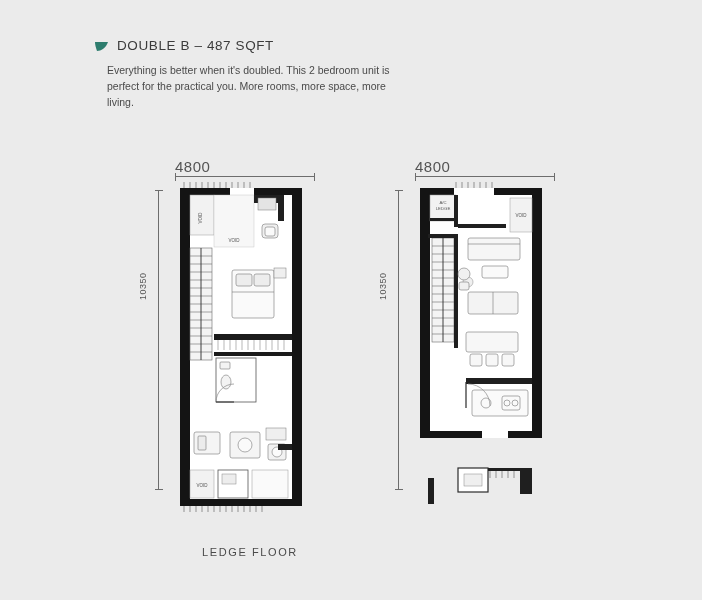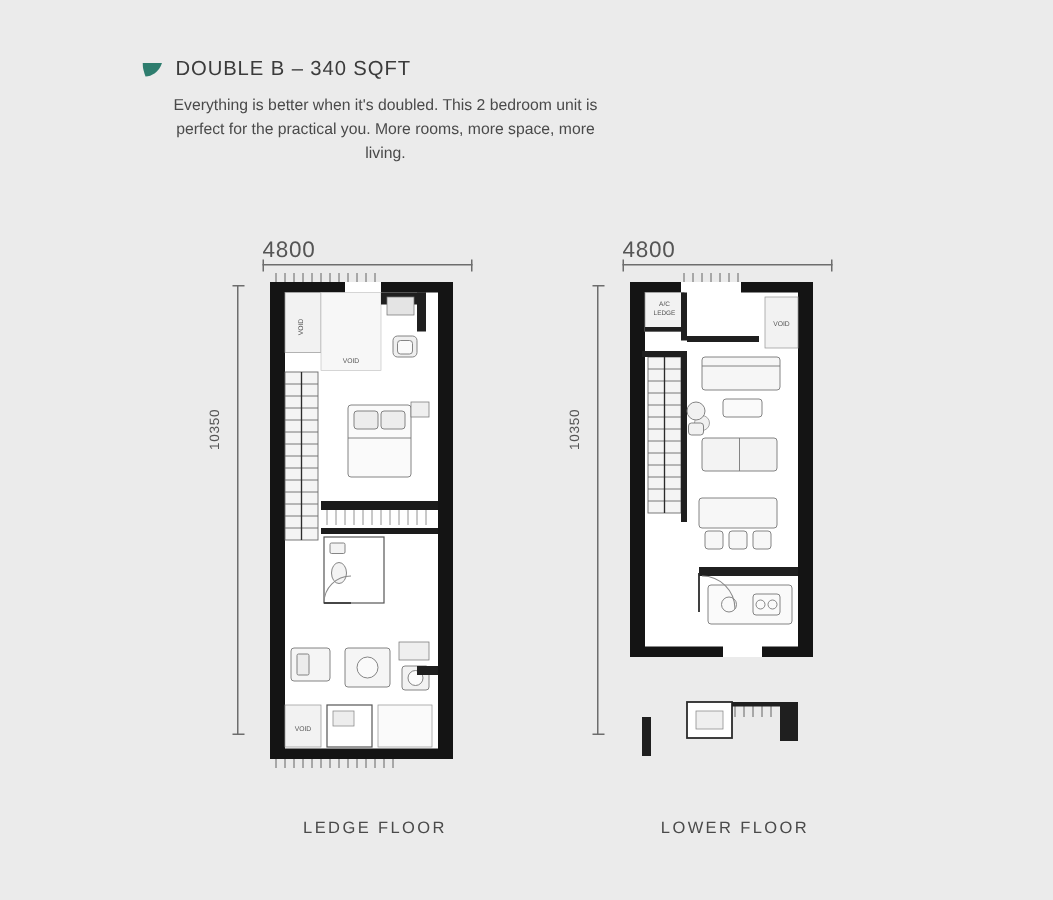--- a/index.html
+++ b/index.html
@@ -45,21 +45,20 @@
     color: #3b3b3b;
     font-family: "Liberation Sans", sans-serif;
   }
   .desc {
     margin-top: 9px;
     margin-left: 12px;
     font-size: 10.5px;
     line-height: 16px;
     color: #4a4a4a;
     max-width: 300px;
-    text-align: center;
   }
 
   
   .plan {
     position: absolute;
   }
   .plan-upper { left: 130px; top: 150px; width: 230px; height: 420px; }
   .plan-lower { left: 370px; top: 150px; width: 230px; height: 420px; }
 
   .dim-top {
@@ -142,21 +141,21 @@
 
 <div class="page">
 
   <div class="header">
     <div class="title-row">
       <span class="leaf">
         <svg width="16" height="11" viewBox="0 0 16 11">
           <path d="M0 1 L13 1 C11 7 6 10 2 10 C1 7 0 4 0 1 Z" fill="#2e7d6e"></path>
         </svg>
       </span>
-      <span class="title-text">DOUBLE B – 340 SQFT</span>
+      <span class="title-text">DOUBLE B – 487 SQFT</span>
     </div>
     <div class="desc">Everything is better when it's doubled.  This 2 bedroom unit is perfect for the practical you. More rooms, more space, more living.</div>
   </div>
 
   <div class="plan plan-upper">
     <div class="dim-top">4800</div>
     <div class="dim-top-line"></div>
     <div class="dim-left">10350</div>
     <div class="dim-left-line"></div>
 
@@ -396,16 +395,15 @@
           <line x1="92" y1="288" x2="92" y2="296"></line>
           <line x1="98" y1="288" x2="98" y2="296"></line>
           <line x1="104" y1="288" x2="104" y2="296"></line>
         </g>
         <rect x="78" y="286" width="34" height="3" fill="#1f1f1f"></rect>
         <rect x="110" y="286" width="12" height="26" fill="#1f1f1f"></rect>
         <rect x="18" y="296" width="6" height="26" fill="#1f1f1f"></rect>
       </svg>
     </div>
 
-    <div class="floor-label">LOWER FLOOR</div>
   </div>
 
 </div>
 
 </body></html>

